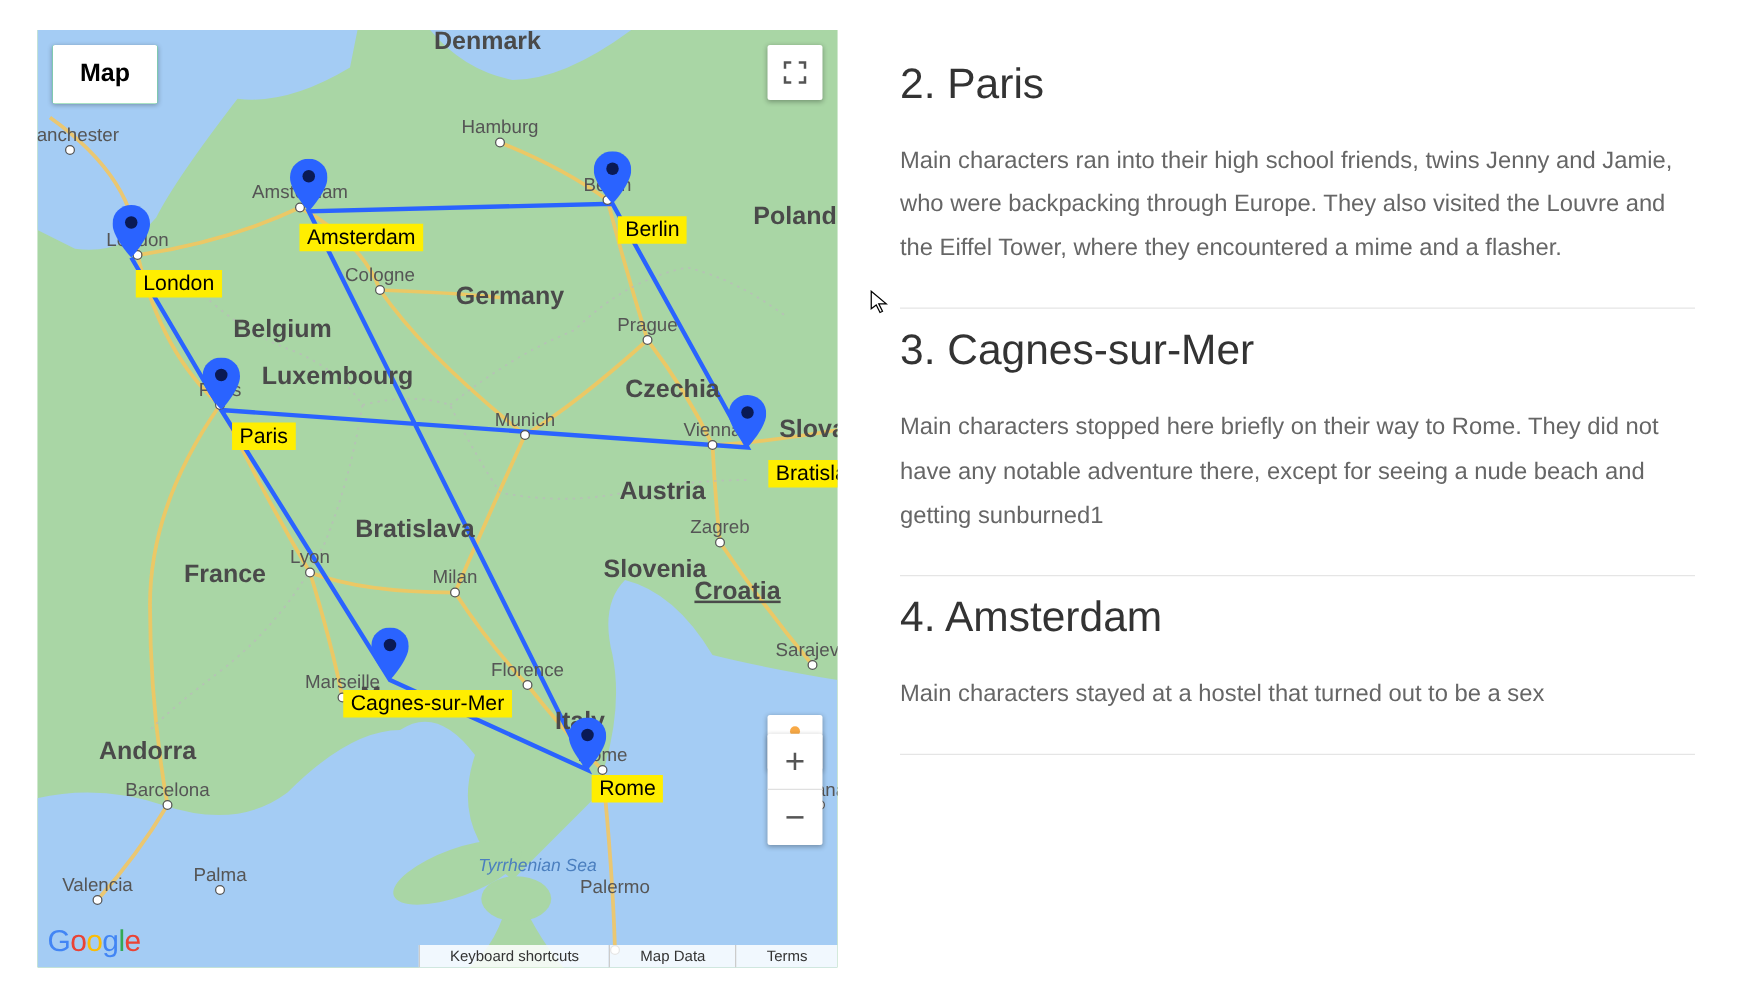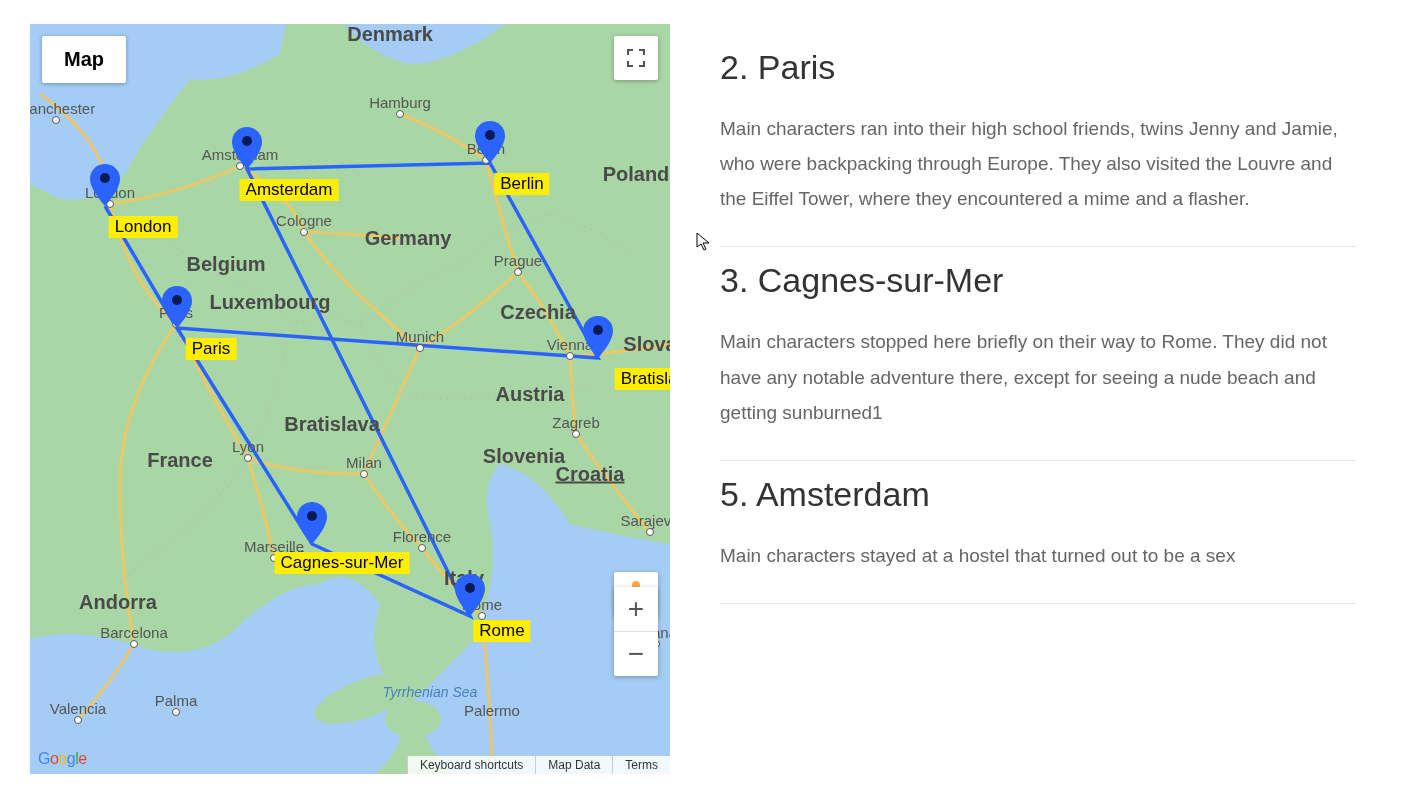--- a/index.html
+++ b/index.html
@@ -11,22 +11,22 @@
   .map-controls button{border:0;background:#fff;padding:12px 22px;font-size:20px;color:#555;cursor:pointer}
   .map-controls button.active{font-weight:600;color:#000}
   .fs-btn{position:absolute;right:12px;top:12px;width:44px;height:44px;background:#fff;border-radius:2px;box-shadow:0 1px 4px rgba(0,0,0,.3);z-index:40;display:flex;align-items:center;justify-content:center;cursor:pointer}
   .fs-btn svg{width:20px;height:20px;stroke:#555;fill:none;stroke-width:2}
   .zoom-ctrl{position:absolute;right:12px;bottom:98px;width:44px;background:#fff;border-radius:2px;box-shadow:0 1px 4px rgba(0,0,0,.3);z-index:40}
   .zoom-ctrl div{height:44px;display:flex;align-items:center;justify-content:center;font-size:28px;color:#555;cursor:pointer}
   .zoom-ctrl div:first-child{border-bottom:1px solid #e0e0e0}
   .pegman{position:absolute;right:12px;bottom:158px;width:44px;height:44px;background:#fff;border-radius:2px;box-shadow:0 1px 4px rgba(0,0,0,.3);z-index:40;display:flex;align-items:center;justify-content:center;cursor:grab}
   .pegman svg{width:22px;height:28px}
   .attribution{position:absolute;right:0;bottom:0;display:flex;z-index:40}
-  .attribution span{font-size:12px;background:rgba(255,255,255,.85);padding:2px 12px;border-left:1px solid #ccc;cursor:pointer;color:#333}
-  .google-logo{position:absolute;left:8px;bottom:6px;font-size:16px;font-weight:500;z-index:40;letter-spacing:-.5px}
+  .attribution span{font-size:12px;background:rgba(255,255,255,.85);padding:2px 24px;border-left:1px solid #ccc;cursor:pointer;color:#333}
+  .google-logo{position:absolute;left:8px;bottom:6px;font-size:24px;font-weight:500;z-index:40;letter-spacing:-.5px}
   .google-logo span:nth-child(1){color:#4285F4}.google-logo span:nth-child(2){color:#EA4335}.google-logo span:nth-child(3){color:#FBBC05}.google-logo span:nth-child(4){color:#4285F4}.google-logo span:nth-child(5){color:#34A853}.google-logo span:nth-child(6){color:#EA4335}
   .map-label,.pin{position:absolute;z-index:30}
   .pin{transform:translate(-50%,-100%);cursor:pointer}
   .pin svg{display:block}
   .map-label{transform:translate(-50%,0);background:#ffee00;padding:1px 6px;font-size:17px;white-space:nowrap;color:#000;z-index:29}
   .city-text{position:absolute;font-size:15px;color:#555;z-index:5;white-space:nowrap;transform:translate(-50%,-50%)}
   .city-dot{position:absolute;width:6px;height:6px;border-radius:50%;border:1px solid #555;background:#fff;z-index:5;transform:translate(-50%,-50%)}
   .country-text{position:absolute;font-size:20px;font-weight:600;color:#4a4a4a;z-index:6;white-space:nowrap;transform:translate(-50%,-50%)}
   .sea-text{position:absolute;font-size:14px;color:#4b7fbf;font-style:italic;z-index:5;transform:translate(-50%,-50%)}
   .route{stroke:#2a63ff;stroke-width:3.5;fill:none;z-index:20}
@@ -217,21 +217,21 @@
     <div id="scroll">
         <div class="entry">
           <h2>2. Paris</h2>
           <p>Main characters ran into their high school friends, twins Jenny and Jamie, who were backpacking through Europe. They also visited the Louvre and the Eiffel Tower, where they encountered a mime and a flasher.</p>
         </div>
         <div class="entry">
           <h2>3. Cagnes-sur-Mer</h2>
           <p>Main characters stopped here briefly on their way to Rome. They did not have any notable adventure there, except for seeing a nude beach and getting sunburned1</p>
         </div>
         <div class="entry">
-          <h2>5. Amsterdam</h2>
+          <h2>4. Amsterdam</h2>
           <p>Main characters stayed at a hostel that turned out to be a sex</p>
         </div>
       </div>
   </div>
 
   <div class="cursor">
     <svg viewBox="0 0 16 20">
         <path d="M1 1 L1 15 L5 12 L8 18 L10 17 L7 11 L13 11 Z" fill="#fff" stroke="#000" stroke-width="1"></path>
       </svg>
   </div>

